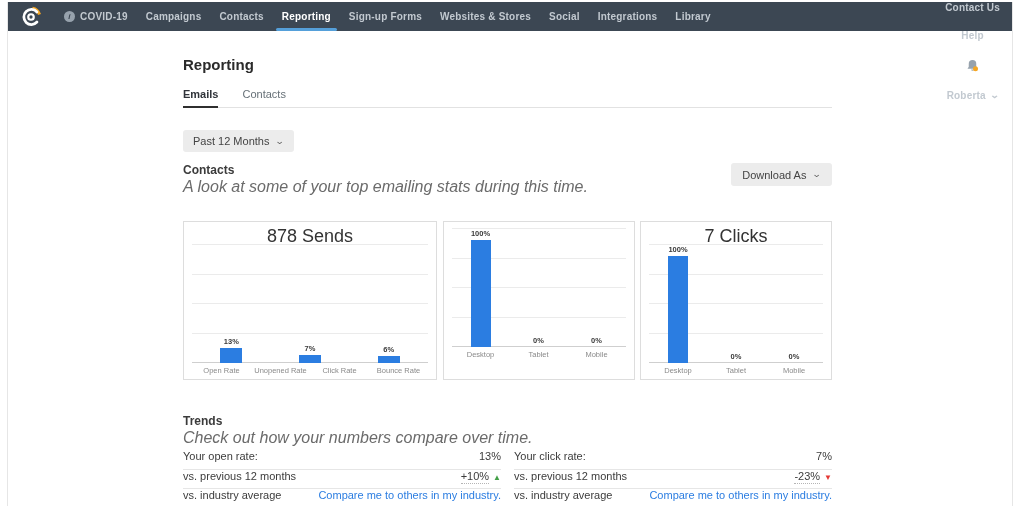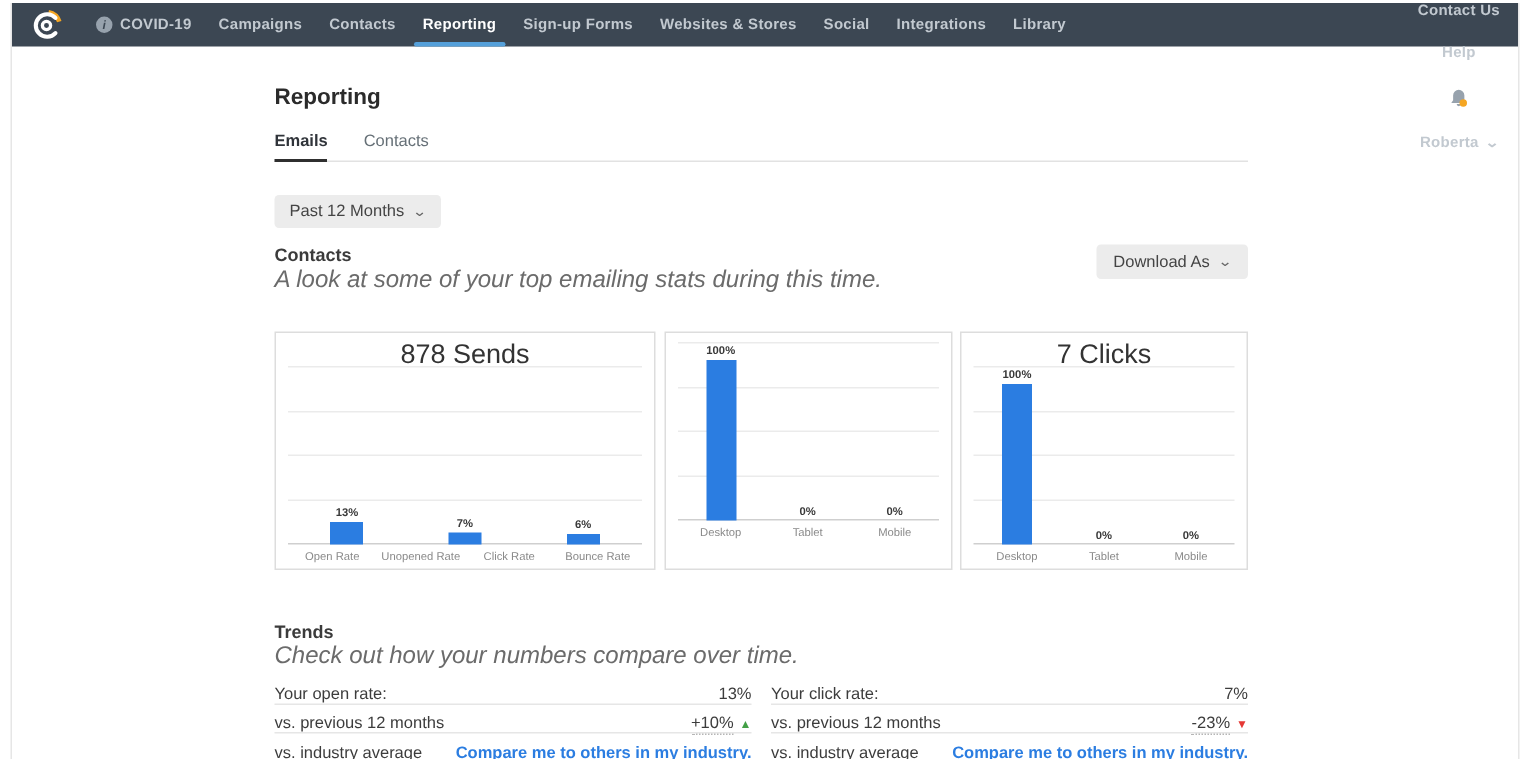--- a/index.html
+++ b/index.html
@@ -45,27 +45,27 @@
   .slot { flex:1; display:flex; flex-direction:column; justify-content:flex-end; align-items:center; }
   .bar-label { font-size:7.5px; font-weight:600; color:#3a3a3a; margin-bottom:2px; line-height:9px; }
   .bar { border-radius:0; }
   .axis-row { display:flex; margin:3px 8px 0 8px; }
   .axis-label { flex:1; text-align:center; font-size:7.5px; color:#8a8a8a; line-height:10px; }
 
   
   .trends-title { margin-top:34px; }
   .trends-tables { margin-top:6px; width:649px; display:flex; gap:13px; }
   .trend-table { flex:1; }
-  .trend-row { display:flex; justify-content:space-between; align-items:flex-end; height:19.5px; border-bottom:1px solid #e6e6e6; font-size:11px; color:#3c3c3c; }
+  .trend-row { display:flex; justify-content:space-between; align-items:flex-start; height:19.5px; border-bottom:1px solid #e6e6e6; font-size:11px; color:#3c3c3c; }
   .trend-value { color:#3c3c3c; }
   .trend-delta { border-bottom:1px dotted #b5b5b5; padding-bottom:1px; }
   .arrow { font-size:8px; margin-left:4px; }
   .arrow.up { color:#43a047; }
   .arrow.down { color:#e53935; }
-  .trend-link { color:#2b7de1; text-decoration:none; cursor:pointer; font-size:11px;font-weight:bold; }
+  .trend-link { color:#2b7de1; text-decoration:none; cursor:pointer; font-size:11px; }
 </style>
 </head>
 <body>
 
 <div class="window">
 
   <div class="navbar">
     <svg class="logo" viewBox="0 0 24 24">
       <path d="M 13.5 2.4 A 10 10 0 0 1 21.3 9.2" stroke="#f5a623" stroke-width="3.4" fill="none"></path>
       <path d="M 18.5 6.5 A 8.2 8.2 0 1 0 18.5 17.5" stroke="#ffffff" stroke-width="3" fill="none" stroke-linecap="round"></path>

